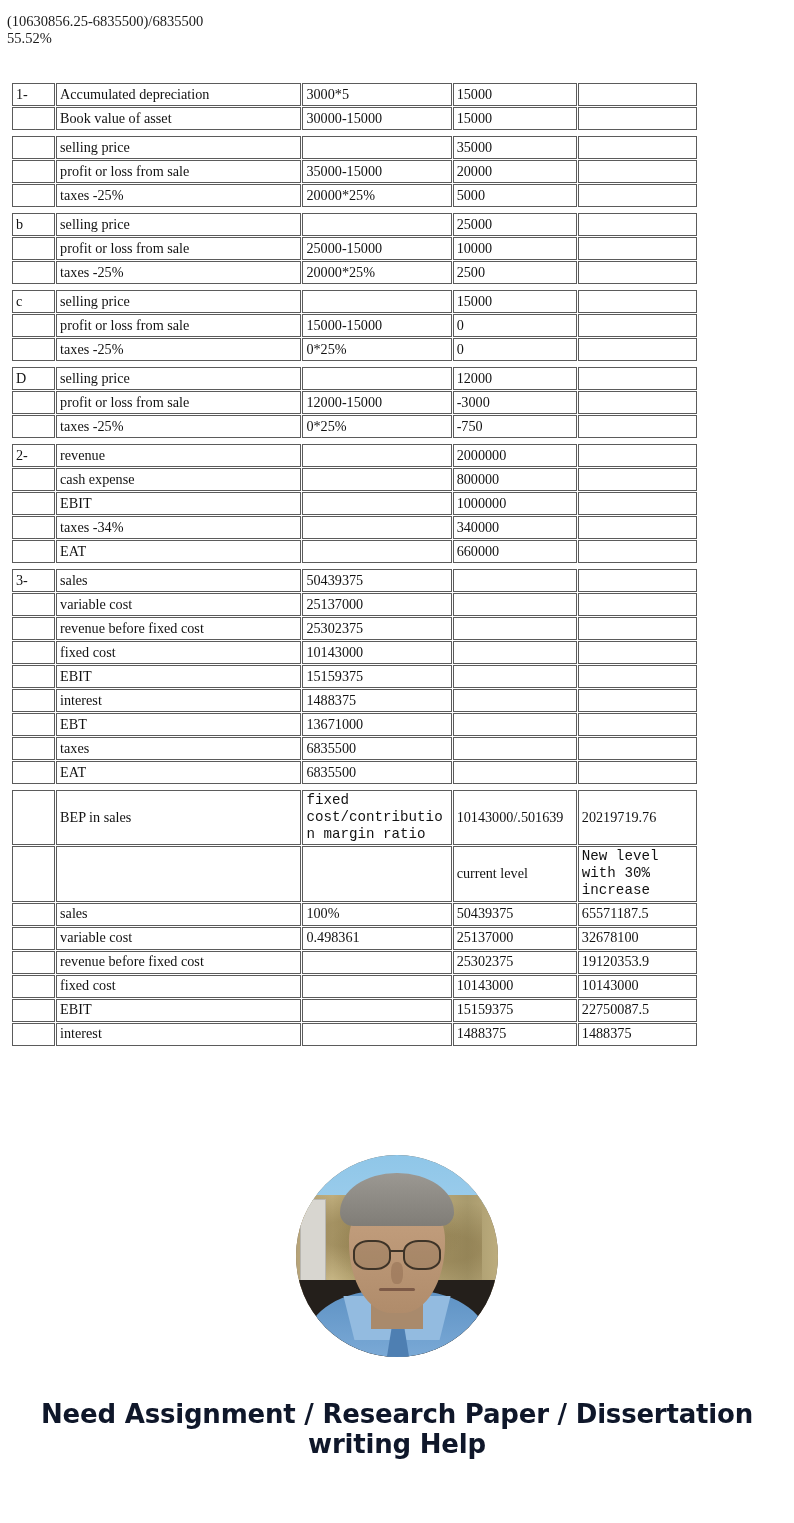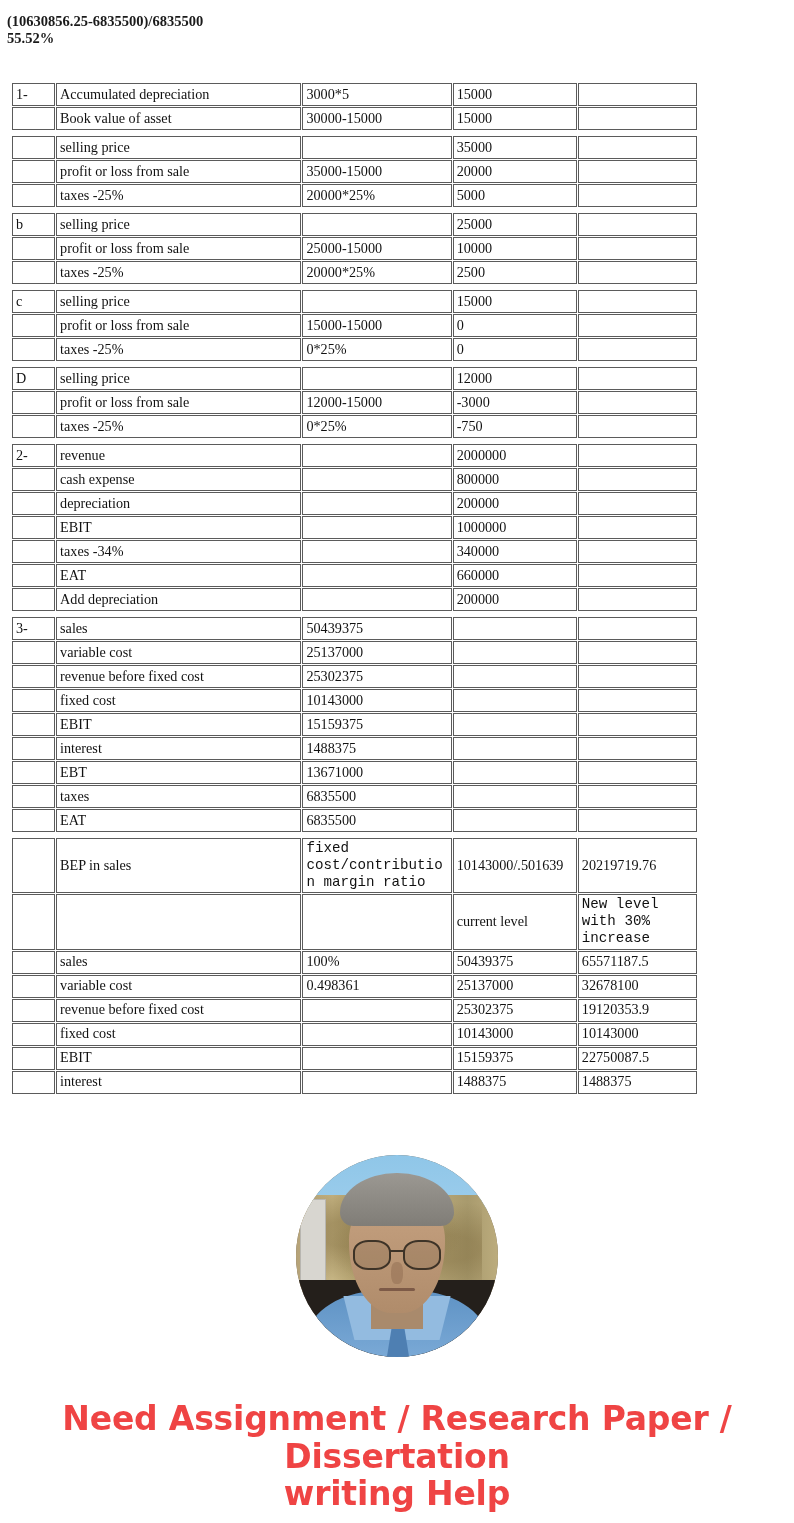--- a/index.html
+++ b/index.html
@@ -18,21 +18,20 @@
   }
 
   
   .topline {
     position: absolute;
     left: 7px;
     font-size: 14.5px;
     line-height: 1.2;
     white-space: nowrap;
     color: #1a1a1a;
-    font-weight: bold;
   }
   #formula-line { top: 13px; }
   #percent-line { top: 30px; }
 
   
   .sheet-wrap {
     position: absolute;
     left: 11px;
     top: 82px;
     width: 687px;
@@ -184,23 +183,23 @@
 
   
   #promo {
     position: absolute;
     left: 0;
     top: 1400px;
     width: 794px;
     text-align: center;
     font-family: "DejaVu Sans", "Liberation Sans", sans-serif;
     font-weight: bold;
-    font-size: 33px;
+    font-size: 26px;
     line-height: 1.14;
-    color: #ef4444;
+    color: #0f172a;
     letter-spacing: -0.2px;
   }
   #promo .promo-line { display: block; }
 </style>
 </head>
 <body>
 
 <div class="topline" id="formula-line">(10630856.25-6835500)/6835500</div>
 
 <div class="topline" id="percent-line">55.52%</div>
@@ -357,51 +356,37 @@
         </tr>
         <tr>
           <td></td>
           <td>cash expense</td>
           <td></td>
           <td>800000</td>
           <td></td>
         </tr>
         <tr>
           <td></td>
-          <td>depreciation</td>
-          <td></td>
-          <td>200000</td>
-          <td></td>
-        </tr>
-        <tr>
-          <td></td>
           <td>EBIT</td>
           <td></td>
           <td>1000000</td>
           <td></td>
         </tr>
         <tr>
           <td></td>
           <td>taxes -34%</td>
           <td></td>
           <td>340000</td>
           <td></td>
         </tr>
         <tr>
           <td></td>
           <td>EAT</td>
           <td></td>
           <td>660000</td>
-          <td></td>
-        </tr>
-        <tr>
-          <td></td>
-          <td>Add depreciation</td>
-          <td></td>
-          <td>200000</td>
           <td></td>
         </tr>
         <tr class="spacer">
           <td></td>
           <td></td>
           <td></td>
           <td></td>
           <td></td>
         </tr>
         <tr>

